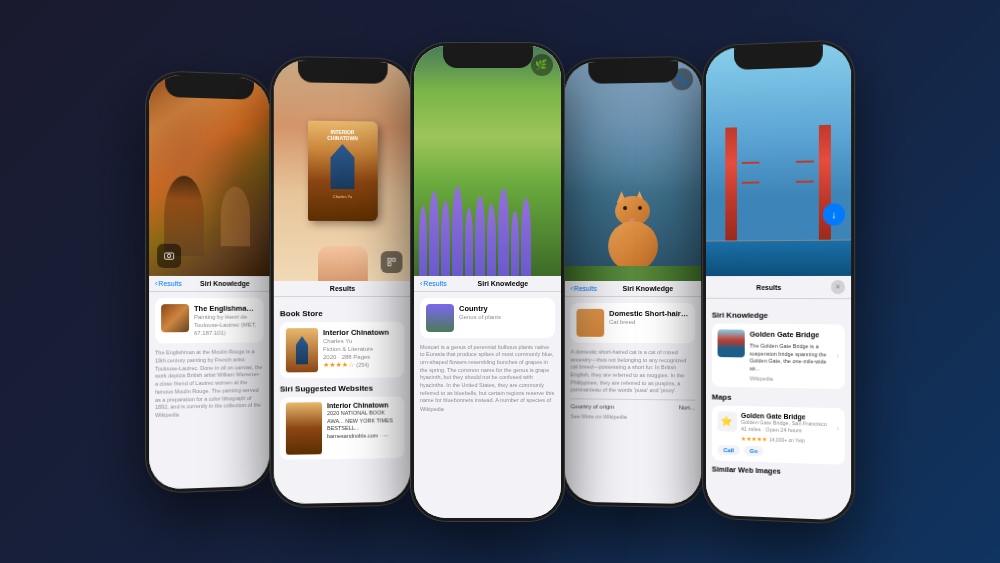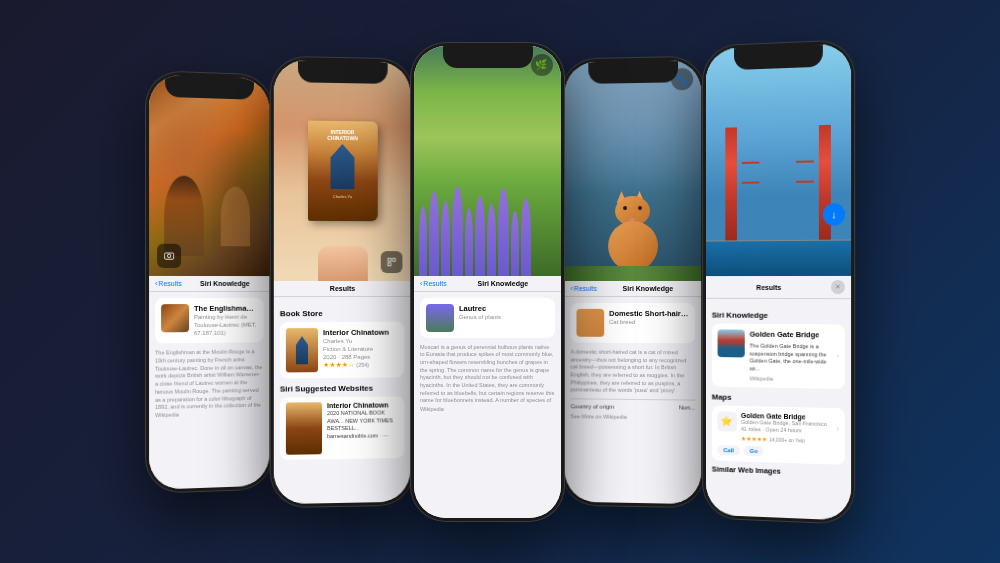--- a/index.html
+++ b/index.html
@@ -744,21 +744,21 @@
               <span>‹</span>
               <span>Results</span>
             </div>
             <div class="nav-title">Siri Knowledge</div>
           </div>
 
           <div style="padding:6px;">
             <div class="knowledge-card">
               <div class="knowledge-thumb thumb-flower"></div>
               <div class="knowledge-info">
-                <div class="knowledge-title">Lautrec</div>
+                <div class="knowledge-title">Country</div>
                 <div class="knowledge-subtitle">Genus of plants</div>
               </div>
             </div>
             <div class="knowledge-body bottom-blur">Muscari is a genus of perennial bulbous plants native to Eurasia that produce spikes of most commonly blue, urn-shaped flowers resembling bunches of grapes in the spring. The common name for the genus is grape hyacinth, but they should not be confused with hyacinths. In the United States, they are commonly referred to as bluebells, but certain regions reserve this name for bluebonnets instead. A number of species of Muscari are used as ornamental ga...</div>
             <div class="source-tag">Wikipedia</div>
           </div>
         </div>
       </div>
     </div>
   </div>

